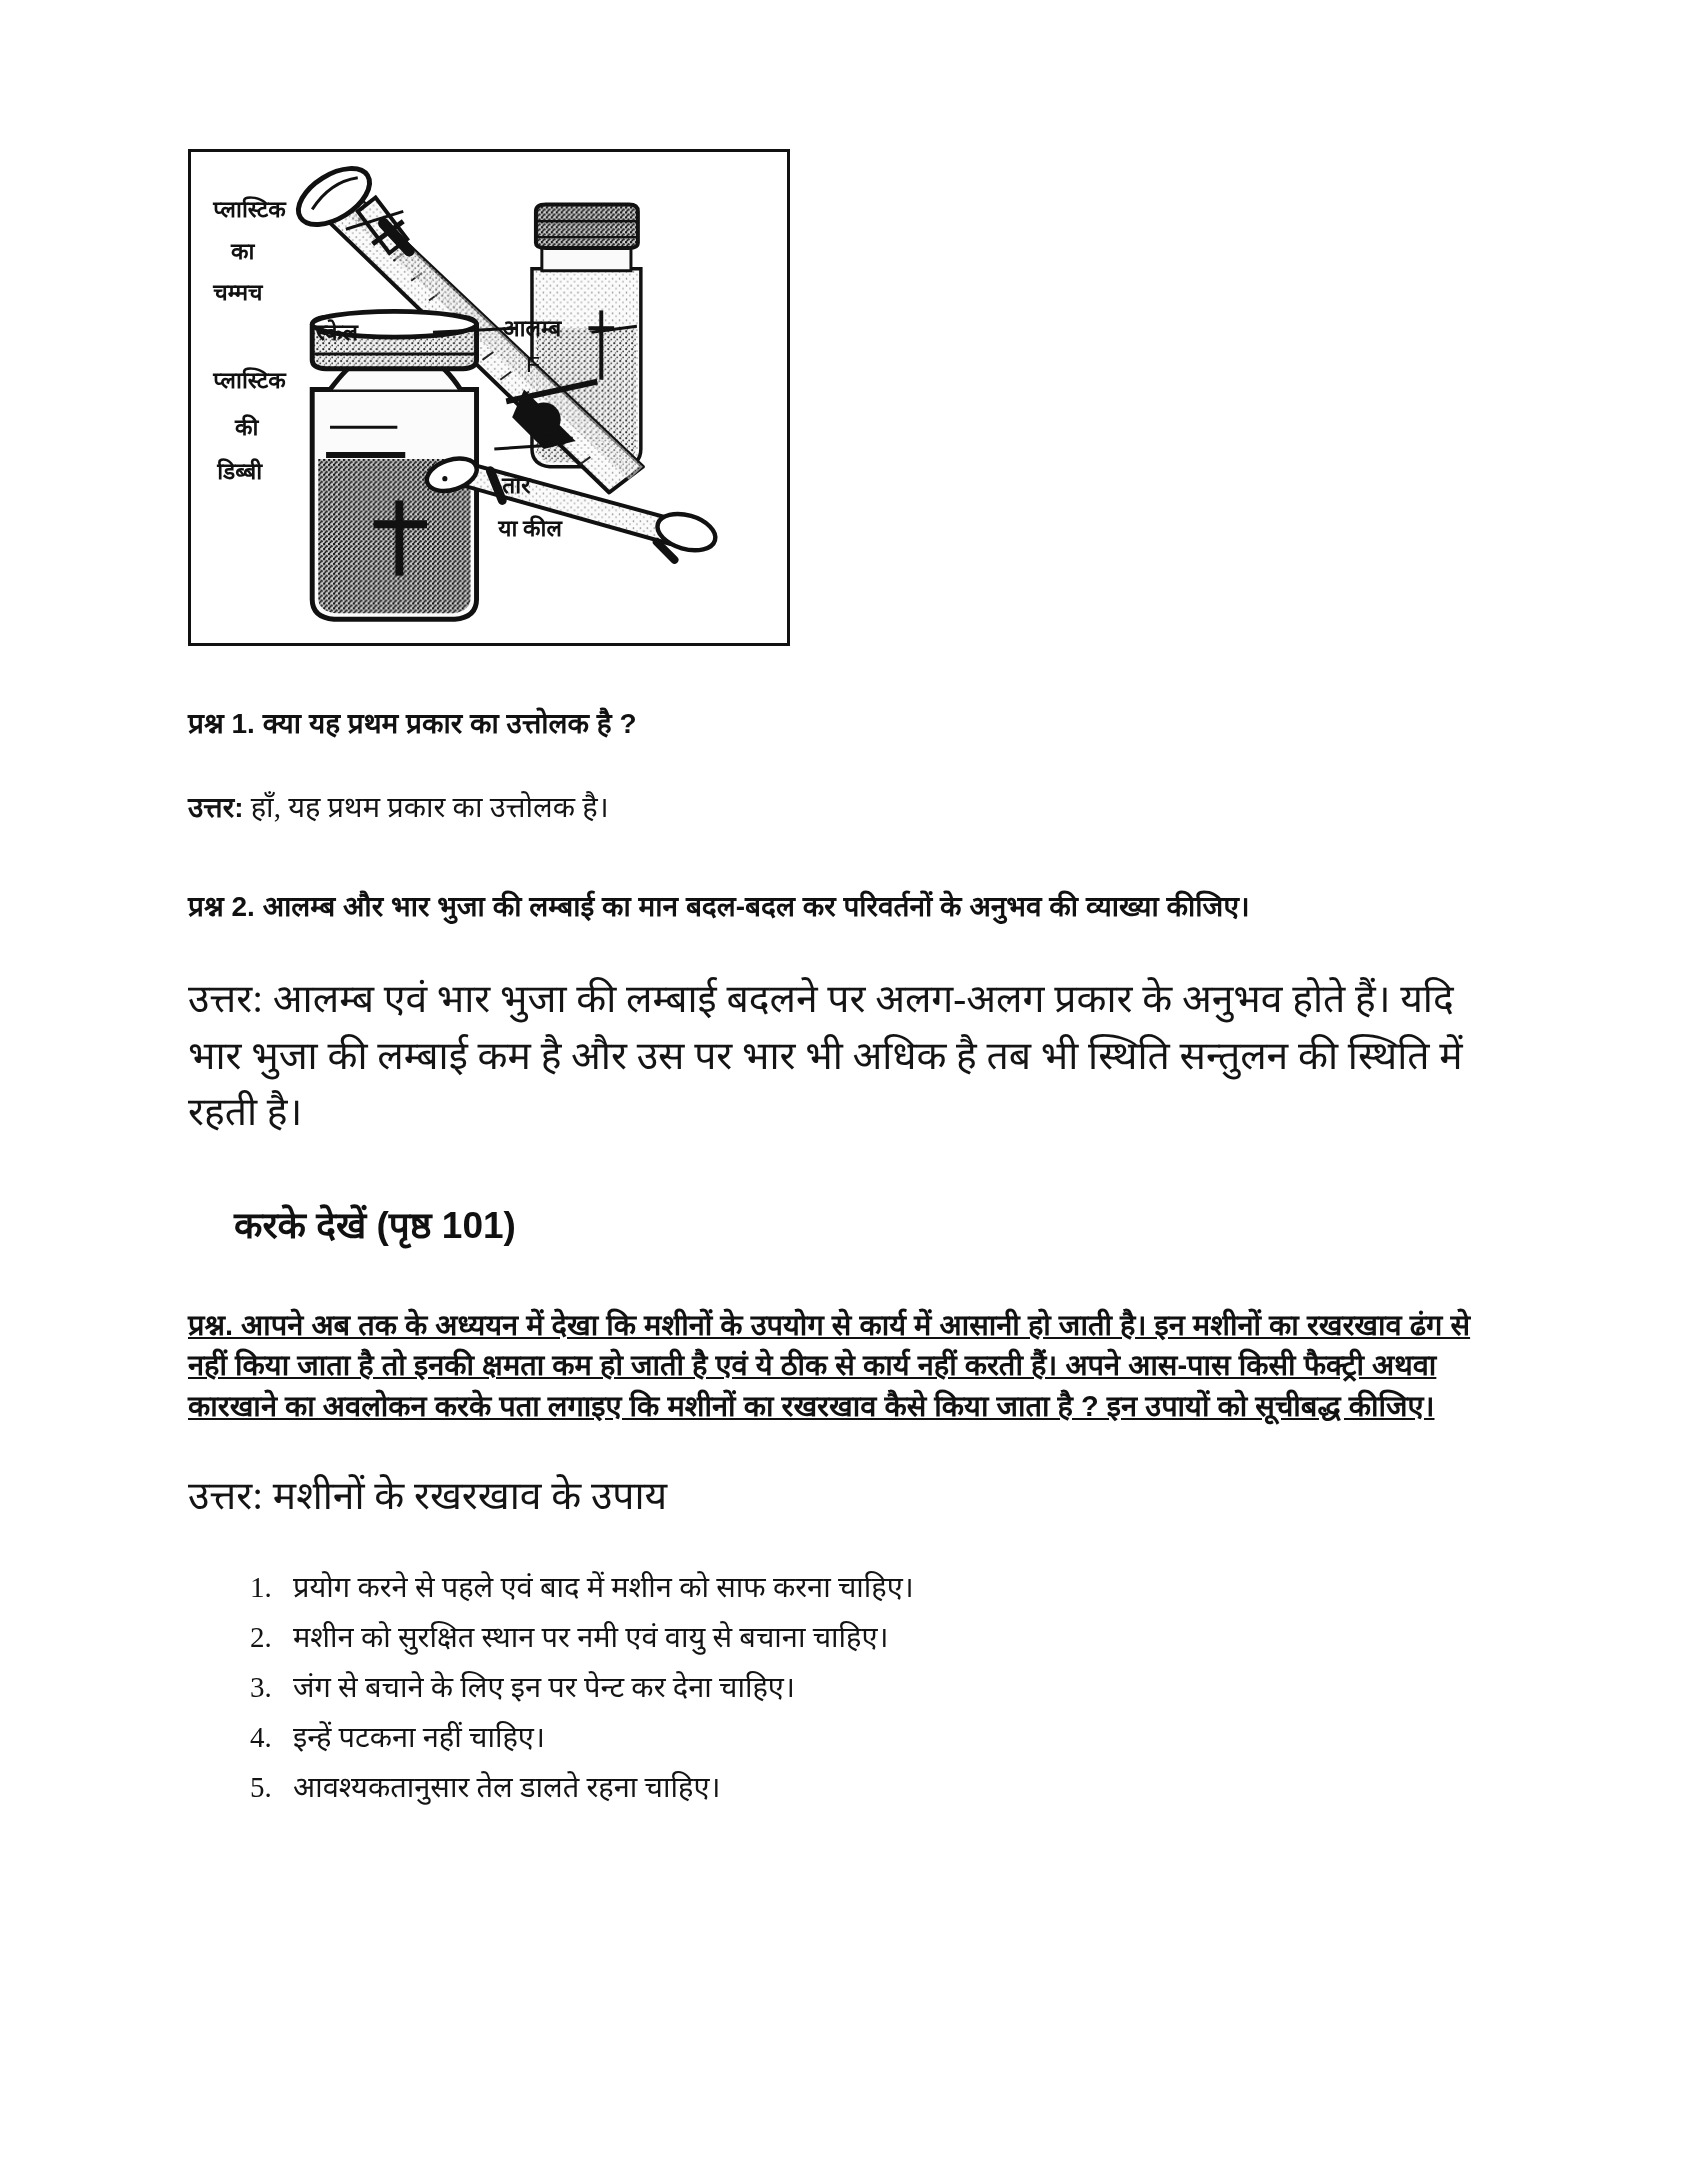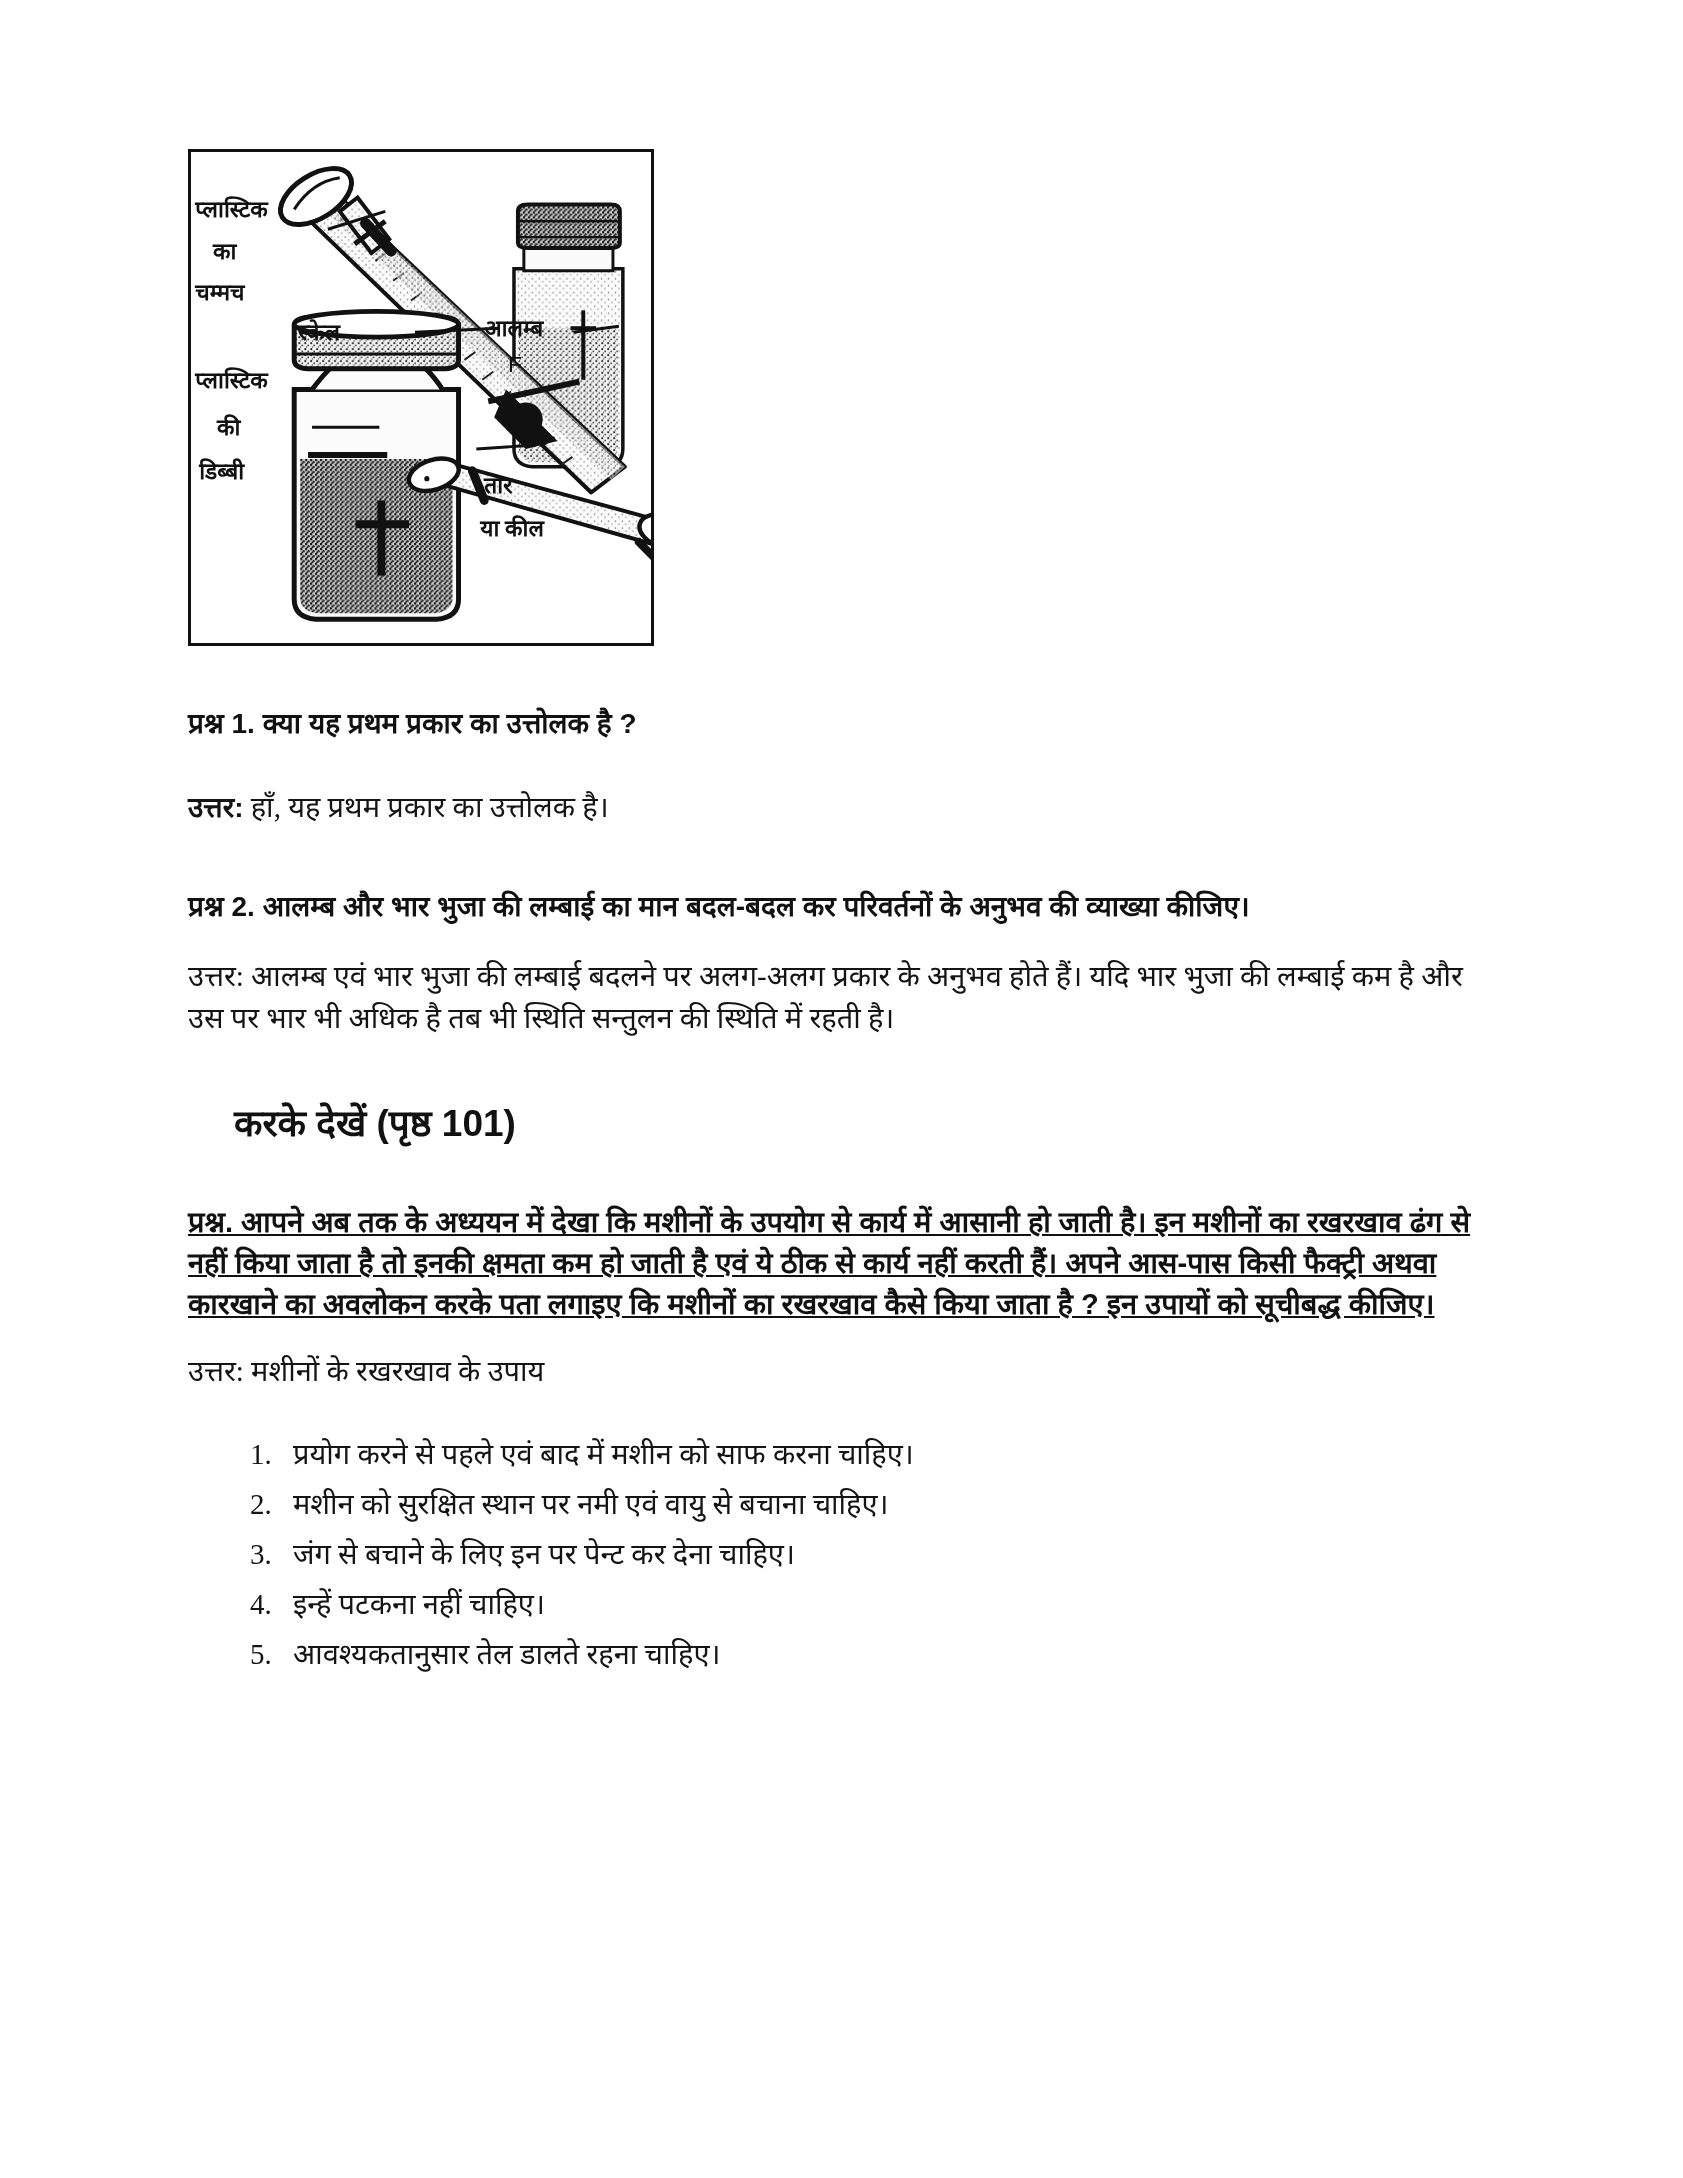--- a/index.html
+++ b/index.html
@@ -29,26 +29,27 @@
     width: 1307px;
   }
 
   
   .figure-block {
     width: 554px;
     margin: 0 0 0 0;
   }
   .figure-frame {
     position: relative;
-    width: 466px;
+    width: 602px;
     height: 497px;
     border: 3px solid #111;
     background: #fff;
     box-sizing: border-box;
     overflow: hidden;
+    padding-left: 18px;
   }
   .fig-svg { display: block; }
 
   .figure-caption {
     width: 546px;
     text-align: center;
     font-size: 27px;
     font-weight: 700;
     letter-spacing: 0.5px;
     margin-top: 14px;
@@ -88,24 +89,24 @@
     font-family: "Liberation Sans", "DejaVu Sans", sans-serif;
     font-weight: 700;
     font-size: 29px;
     line-height: 1.40;
     color: #111;
     margin-top: 54px;
     width: 1302px;
     text-decoration: underline;
   }
   .a-para {
-    font-size: 29px;
+    font-size: 39px;
     line-height: 1.46;
     color: #141414;
-    margin-top: 26px;
+    margin-top: 42px;
     width: 1287px;
   }
   ol.steps {
     margin: 38px 0 0 0;
     padding-left: 91px;
     font-size: 29px;
     line-height: 1.72;
     color: #141414;
   }
   ol.steps li {

